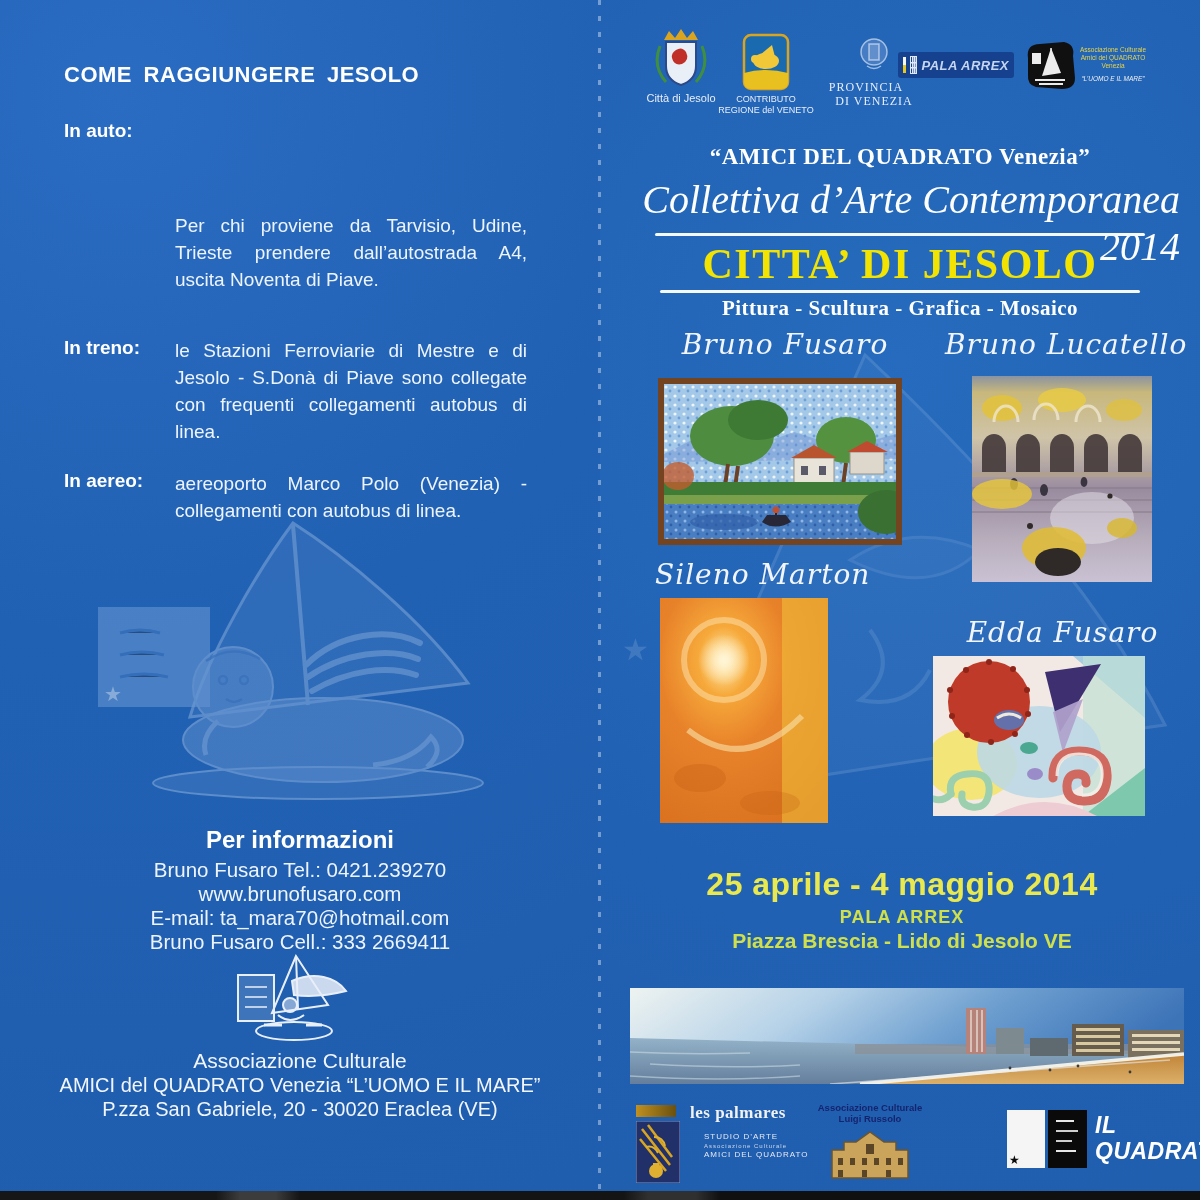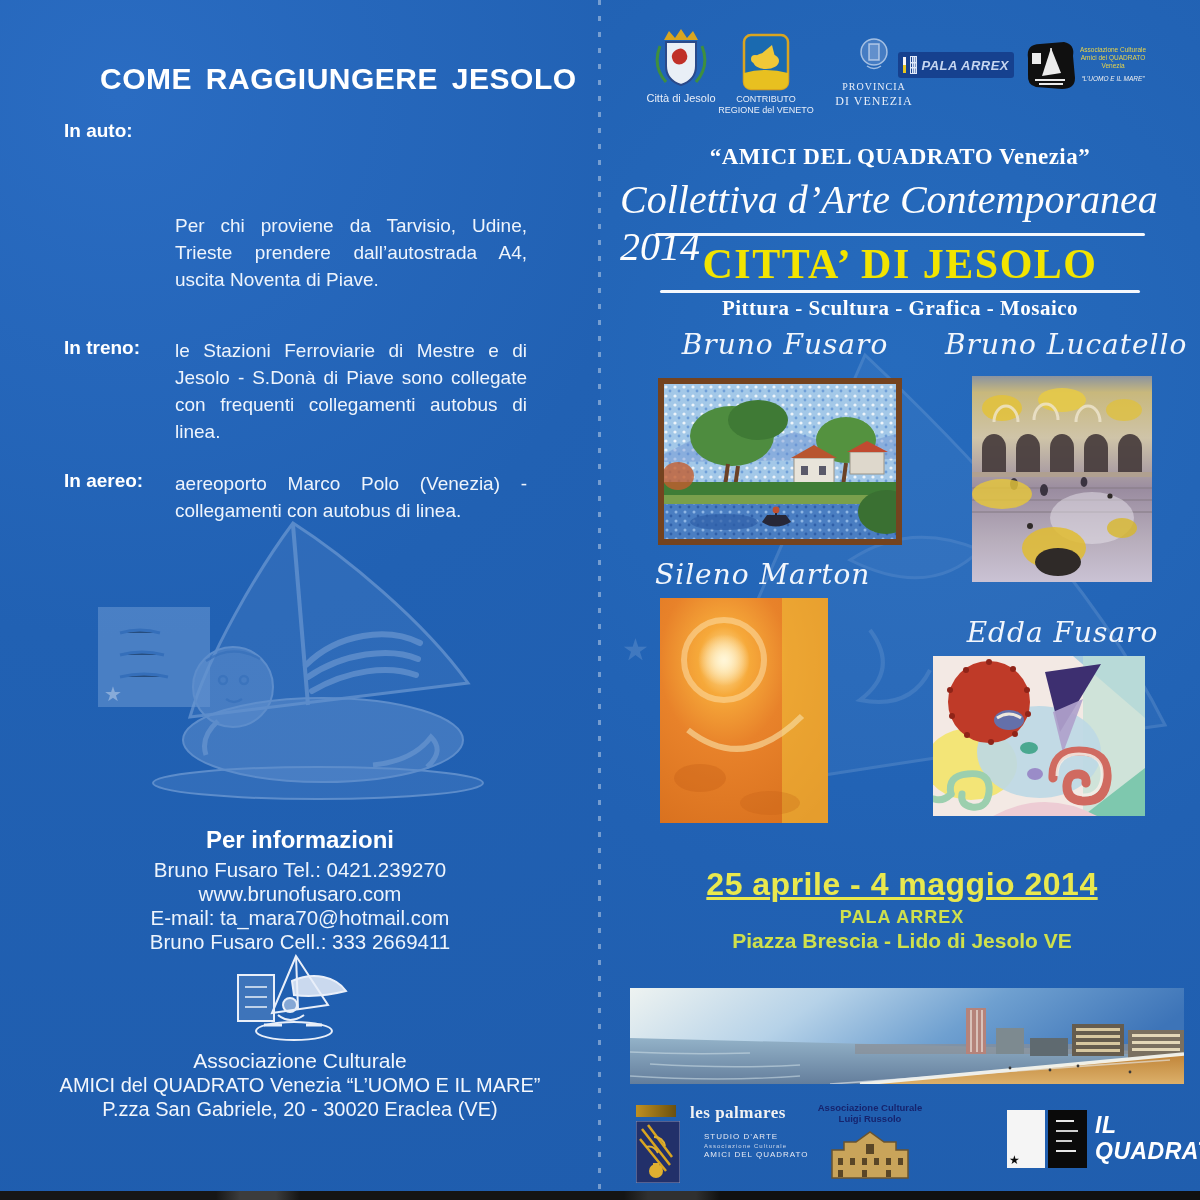--- a/index.html
+++ b/index.html
@@ -10,34 +10,34 @@
   #left-panel{left:0;top:0;width:600px;height:1200px;
     background:radial-gradient(circle at 20% 8%, #2a6cc2, #2161b3 45%, #1f5dae 100%);}
   #right-panel{left:600px;top:0;width:600px;height:1200px;
     background:radial-gradient(circle at 50% 30%, #266bbd, #2161b3 60%, #205eae 100%);}
   #fold-line{left:598px;top:0;width:3px;height:1200px;
     background:repeating-linear-gradient(to bottom, rgba(255,255,255,.38) 0 5px, rgba(255,255,255,0) 5px 16px);}
   #scan-edge{left:0;bottom:0;width:1200px;height:9px;
     background:linear-gradient(90deg,#161616 0 18%,#3c3c3c 20% 23%,#141414 25% 52%,#303030 54% 58%,#101010 60% 100%);}
 
   
-  .h-left{color:#fff;font-weight:bold;font-size:30px;letter-spacing:.5px;word-spacing:5px;margin-left:36px;}
+  .h-left{color:#fff;font-weight:bold;font-size:22px;letter-spacing:.5px;word-spacing:5px;}
   .dir-label{color:#fff;font-weight:bold;font-size:19px;}
   .dir-text{color:#eef4fc;font-size:19px;line-height:27px;text-align:justify;}
   .info-h{color:#fff;font-size:24px;font-weight:600;text-align:center;}
   .info-line{color:#eef4fc;font-size:20.5px;line-height:24px;text-align:center;}
   .assoc-line{color:#f2f6fc;text-align:center;line-height:25px;}
   .assoc-1{font-size:21px;}
   .assoc-2,.assoc-3{font-size:20px;}
 
   
   .logo-caption{color:#e8eef8;text-align:center;}
   .serif{font-family:"Liberation Serif",serif;}
   .organizer{color:#fff;font-weight:bold;font-size:23px;text-align:center;letter-spacing:.5px;}
-  .event-title{color:#fdfdfd;font-style:italic;font-size:40px;text-align:left;letter-spacing:0;}
+  .event-title{color:#fdfdfd;font-style:italic;font-size:40px;text-align:right;letter-spacing:0;}
   .rule{background:#f5f8fd;height:3px;border-radius:2px;}
   .city-title{color:#f2e400;font-weight:bold;font-size:42px;text-align:center;letter-spacing:1.5px;}
   .subtitle{color:#fff;font-weight:bold;font-size:21px;text-align:center;letter-spacing:.5px;}
   .artist-name{color:#f2f6fc;font-family:"DejaVu Serif",serif;font-style:italic;
                font-size:28px;letter-spacing:1px;text-align:center;white-space:nowrap;}
   .dates{color:#e9e84e;font-weight:bold;font-size:32px;text-align:center;letter-spacing:.5px;}
   .venue{color:#cfe04c;font-weight:bold;font-size:18px;text-align:center;letter-spacing:1px;}
   .address{color:#cfe04c;font-weight:bold;font-size:21px;text-align:center;}
 
   .art-frame{box-sizing:border-box;}
@@ -166,21 +166,21 @@
 
     <div class="abs" style="left:252px;top:36px;width:44px;height:42px;">
       <svg width="44" height="42" viewBox="0 0 44 42">
         <g stroke="rgba(225,234,248,0.65)" fill="rgba(225,234,248,0.18)" stroke-width="1.5">
           <circle cx="22" cy="16" r="13"></circle>
           <rect x="17" y="8" width="10" height="16"></rect>
           <path d="M15,30 q7,5 14,0" fill="none"></path>
         </g>
       </svg>
     </div>
-    <div class="abs logo-caption serif" style="left:222px;top:80px;width:104px;font-size:10px;line-height:14px;letter-spacing:1px;">PROVINCIA</div>
+    <div class="abs logo-caption serif" style="left:214px;top:80px;width:104px;font-size:12px;line-height:14px;letter-spacing:1px;">PROVINCIA</div>
     <div class="abs logo-caption serif" style="left:222px;top:94px;width:104px;font-size:12px;line-height:14px;letter-spacing:1px;">DI VENEZIA</div>
 
     <div class="abs pala-box" style="left:298px;top:52px;width:116px;height:26px;">
       <span style="display:inline-block;width:9px;height:16px;background:linear-gradient(#f5f5f5 0 52%,#e8c820 52% 100%);"></span>
       <span style="display:inline-block;width:16px;height:16px;border:1.5px solid #dfe8f8;
                    background:linear-gradient(#dfe8f8 0 0) 0 33%/100% 1.5px no-repeat,
                               linear-gradient(#dfe8f8 0 0) 0 66%/100% 1.5px no-repeat,
                               linear-gradient(#dfe8f8 0 0) 33% 0/1.5px 100% no-repeat,
                               linear-gradient(#dfe8f8 0 0) 66% 0/1.5px 100% no-repeat;"></span>
       <span class="pala-text">PALA ARREX</span>
@@ -344,21 +344,21 @@
         <path d="M120,56 L150,43 L130,97 Z" fill="#b0a2cc" opacity=".92"></path>
         <ellipse cx="96" cy="92" rx="9" ry="6" fill="#4aa890"></ellipse>
         <ellipse cx="102" cy="118" rx="8" ry="6" fill="#9a8cc8"></ellipse>
         <path d="M18,138 q-4,-18 16,-20 q24,-3 22,18 q-2,17 -17,15 q-12,-2 -10,-13" stroke="#9ccfae" stroke-width="7" fill="none" stroke-linecap="round"></path>
         <path d="M18,138 q-8,8 -17,5" stroke="#9ccfae" stroke-width="7" fill="none" stroke-linecap="round"></path>
         <path d="M120,122 q-1,-27 26,-27 q30,0 28,28 q-2,23 -24,22 q-17,-1 -16,-16 q1,-12 12,-11 q8,1 7,9" stroke="#d06a60" stroke-width="9" fill="none" stroke-linecap="round"></path>
         <path d="M124,120 q0,-22 22,-22 q25,0 23,23 q-2,19 -20,18" stroke="#f5efe8" stroke-width="3" fill="none" opacity=".85"></path>
       </svg>
     </div>
 
-    <div class="abs dates" style="left:52px;top:866px;width:500px;text-decoration:underline;">25 aprile - 4 maggio 2014</div>
+    <div class="abs dates" style="left:52px;top:866px;width:500px;">25 aprile - 4 maggio 2014</div>
     <div class="abs venue" style="left:52px;top:907px;width:500px;">PALA ARREX</div>
     <div class="abs address" style="left:52px;top:929px;width:500px;">Piazza Brescia - Lido di Jesolo VE</div>
 
     <div class="abs" style="left:30px;top:988px;width:554px;height:96px;">
       <svg width="554" height="96" viewBox="0 0 554 96">
         <defs>
           <linearGradient id="sky" x1="0" y1="0" x2="1" y2="0.25">
             <stop offset="0" stop-color="#eef3f1"></stop>
               <stop offset=".35" stop-color="#b6d2e8"></stop>
             <stop offset=".65" stop-color="#6fa0d0"></stop>

